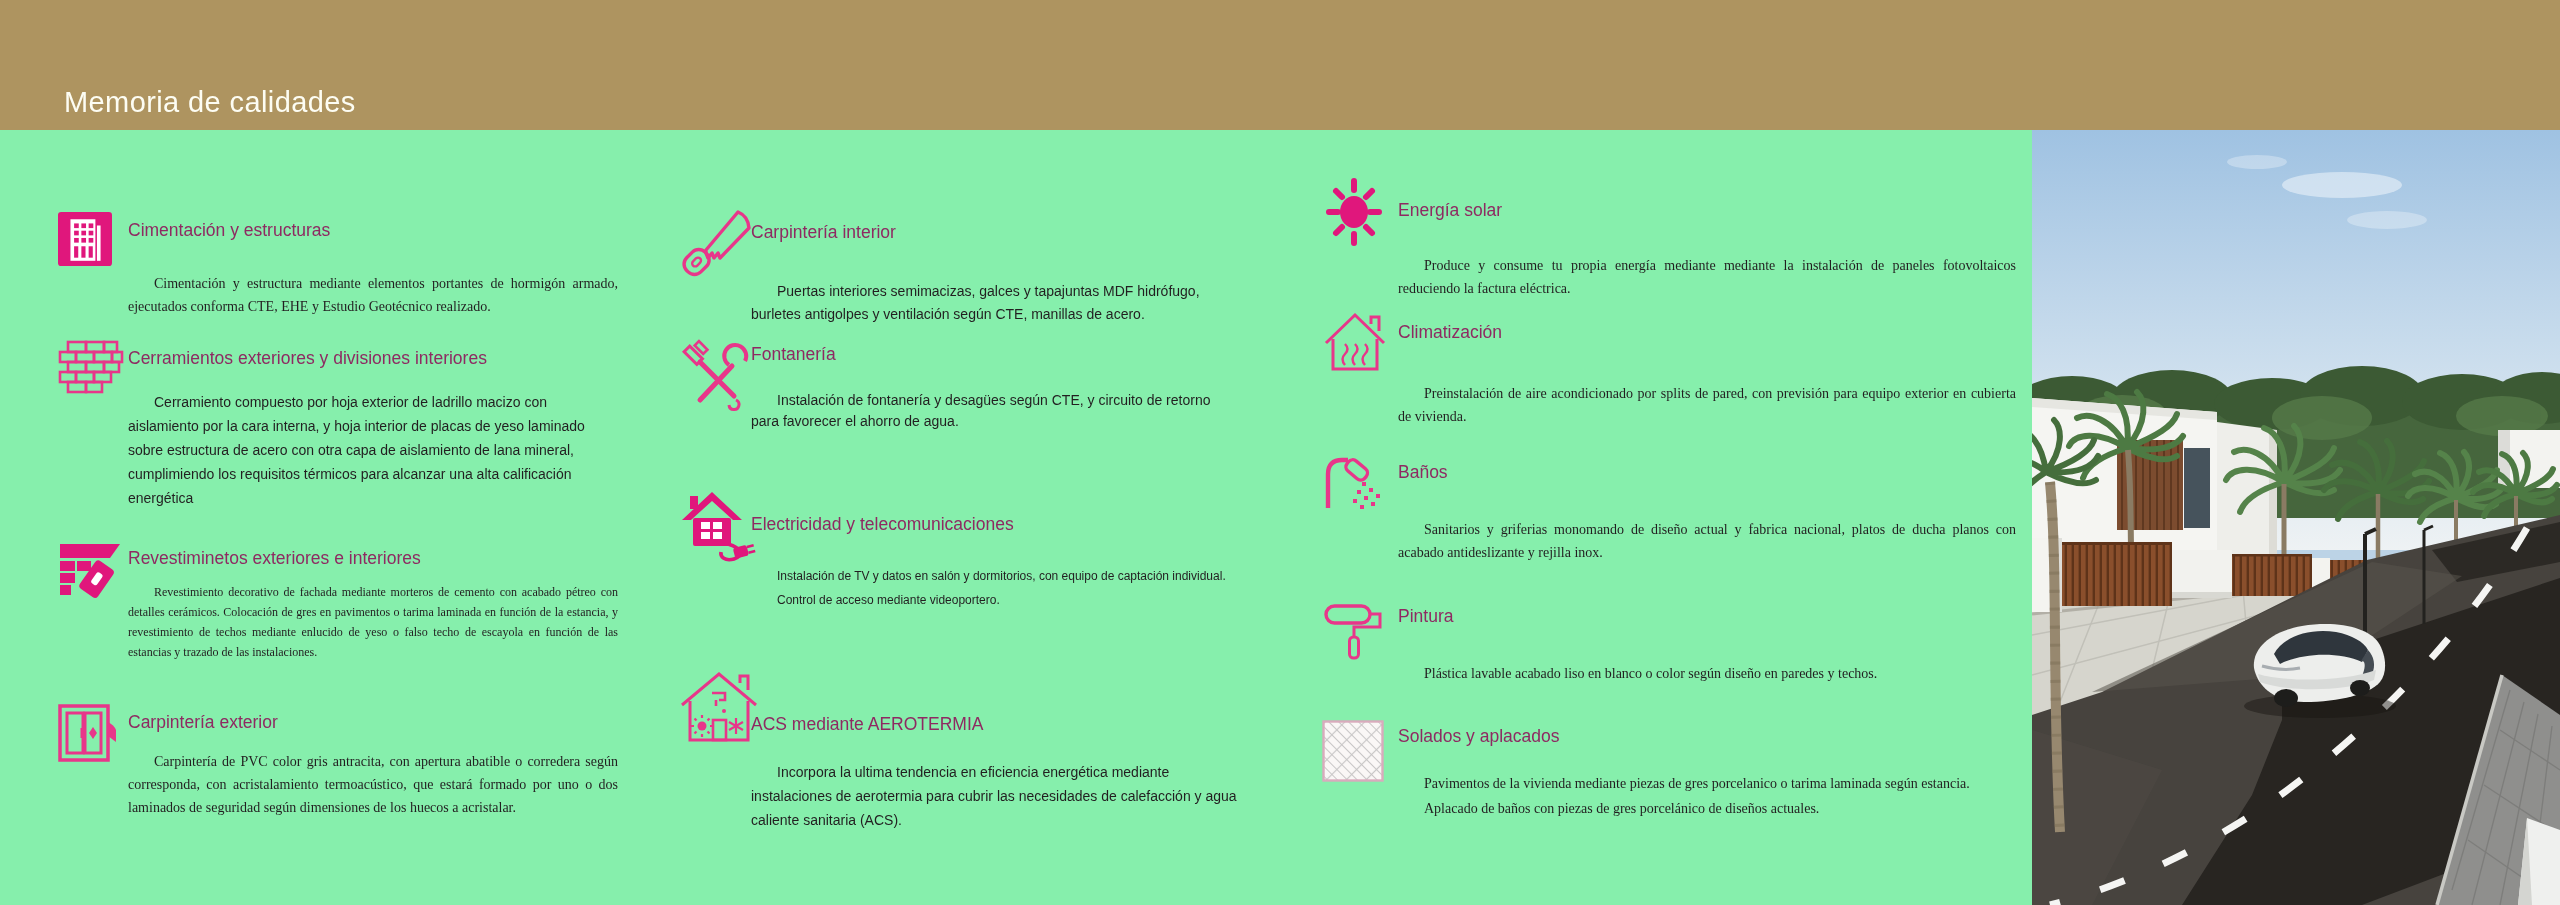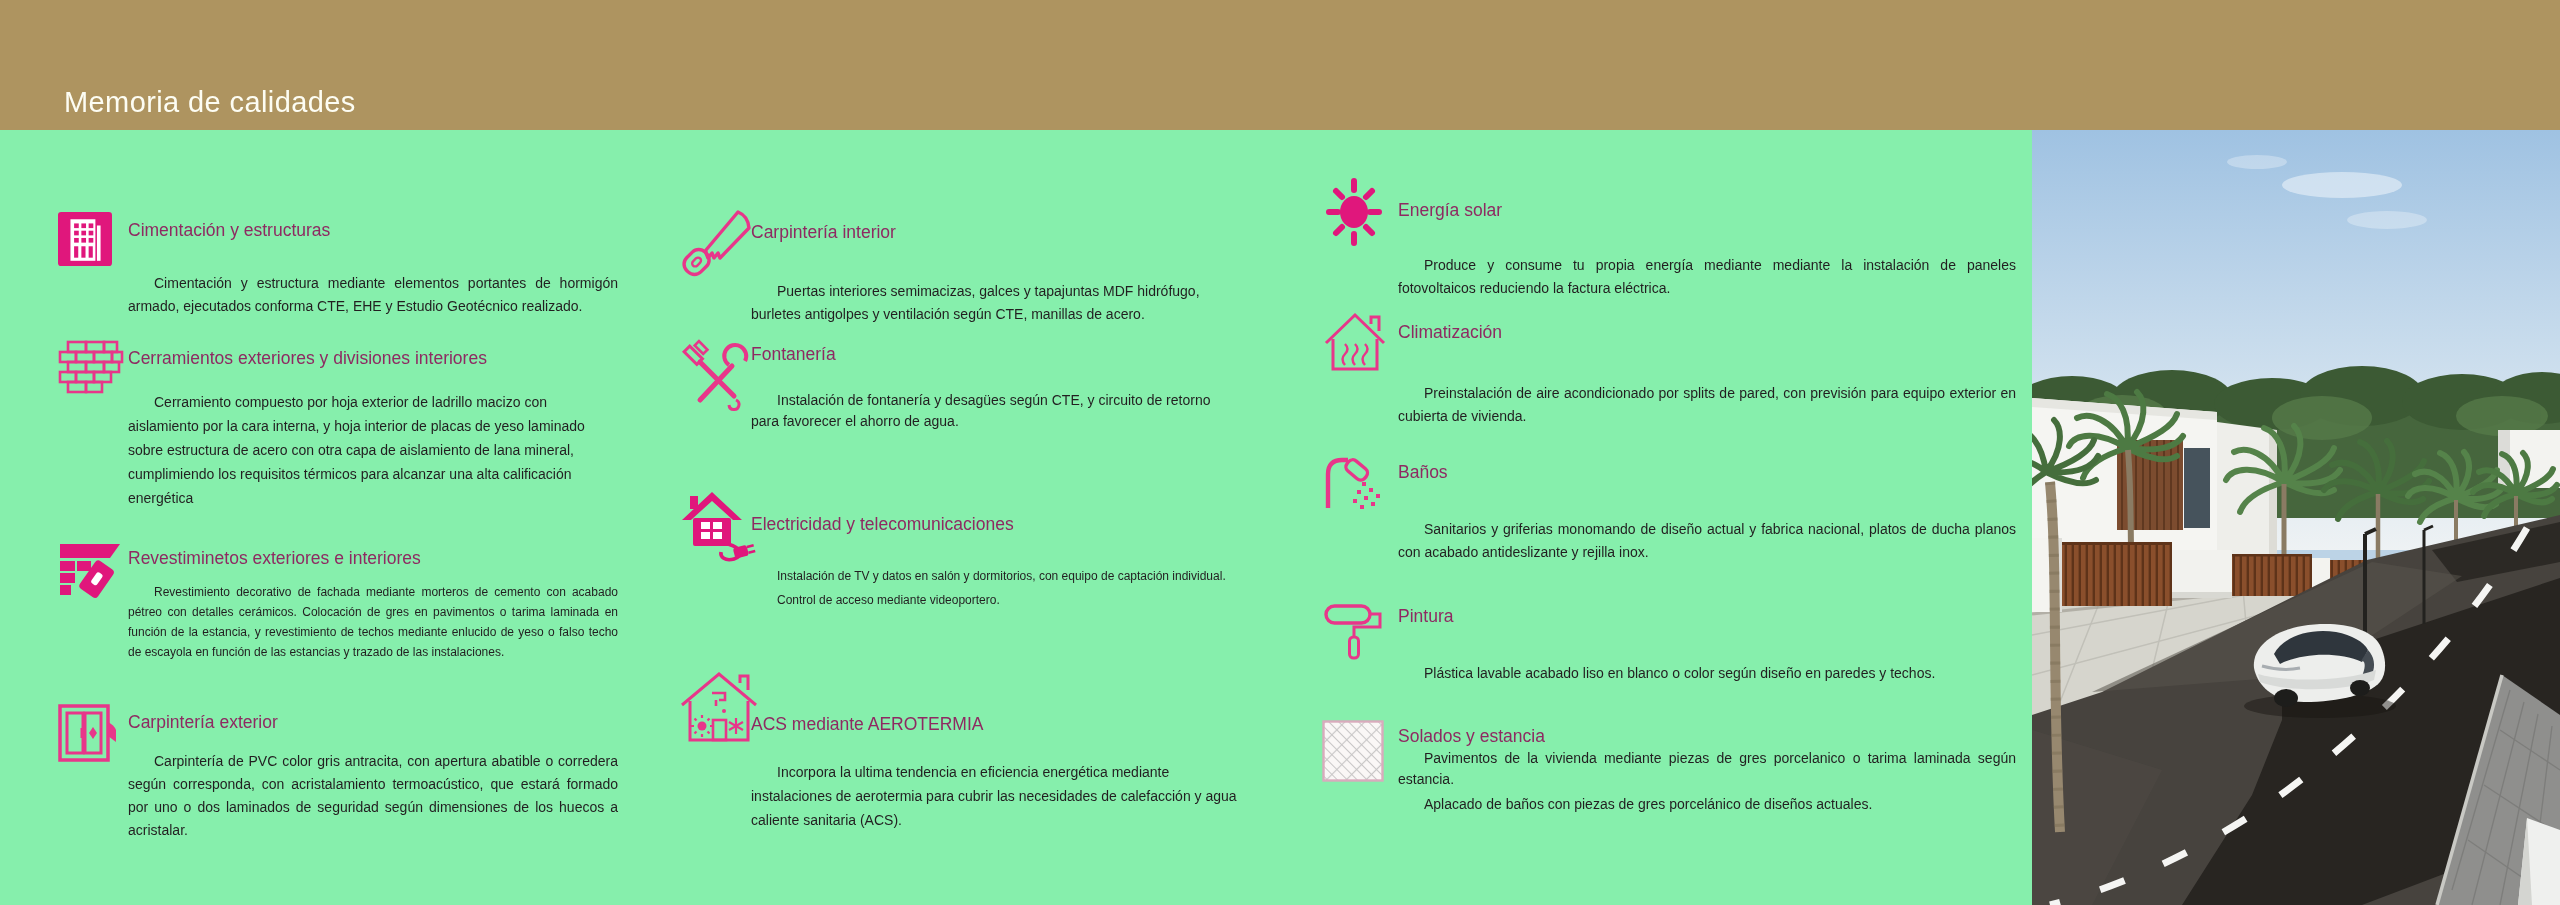--- a/index.html
+++ b/index.html
@@ -15,21 +15,21 @@
   .c2{left:676px;width:562px;}
   .c3{left:1322px;width:694px;}
   .item{position:absolute;left:0;width:100%;}
   .ic{position:absolute;left:0;display:block;}
   .c1 .txt{margin-left:70px;}
   .c2 .txt{margin-left:75px;}
   .c3 .txt{margin-left:76px;}
   .txt h3{margin:0;font-size:17.5px;font-weight:400;color:#8e2a62;line-height:24px;}
   .txt p{margin:0;font-size:14px;line-height:23px;text-indent:26px;color:#221f20;}
   .txt p + p{margin-top:4px;}
-  .just p{text-align:justify;}
+  .just p{text-align:justify;font-family:Liberation Serif, serif;}
   .lh24 p{line-height:24px;}
   .lh21 p{line-height:21px;}
   .lh20 p{line-height:20px;font-size:12px;}
   
   .photo{position:absolute;left:2032px;top:130px;width:528px;height:775px;overflow:hidden;background:#bcd3e6;}
   .photo svg{display:block;}
 </style>
 </head>
 <body>
 
@@ -303,22 +303,22 @@
             <defs>
               <pattern id="hb" width="14" height="14" patternUnits="userSpaceOnUse" patternTransform="rotate(45)">
                 <rect width="14" height="14" fill="#faf7f6"></rect>
                 <path d="M0,3.5 H14 M0,10.5 H14 M3.5,0 V14" stroke="#c8c6c6" stroke-width="1.2" fill="none"></path>
               </pattern>
             </defs>
             <rect x="1.5" y="1.5" width="59" height="59" fill="url(#hb)" stroke="#d9abbd" stroke-width="2.4"></rect>
           </svg>
       </span>
       <div class="txt just lh21">
-        <h3>Solados y estancia</h3>
-        <p style="">Pavimentos de la vivienda mediante piezas de gres porcelanico o tarima laminada según estancia.</p>
+        <h3>Solados y aplacados</h3>
+        <p style="margin-top:25px">Pavimentos de la vivienda mediante piezas de gres porcelanico o tarima laminada según estancia.</p>
         <p>Aplacado de baños con piezas de gres porcelánico de diseños actuales.</p>
       </div>
     </article>
   </section>
 
   <figure class="photo" style="margin:0">
     <svg width="528" height="775" viewBox="0 0 528 775">
       <defs>
         <linearGradient id="sky" x1="0" y1="0" x2="0" y2="1">
           <stop offset="0" stop-color="#9fc2e2"></stop>

